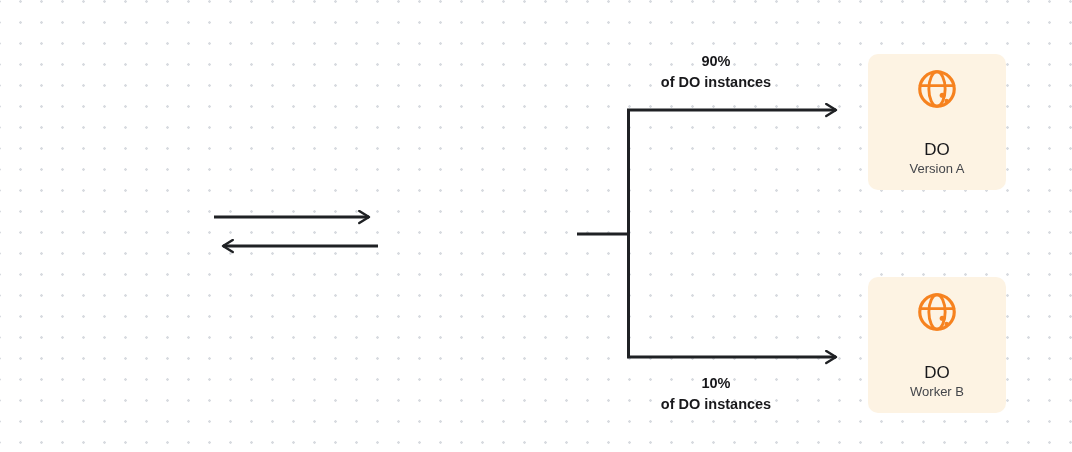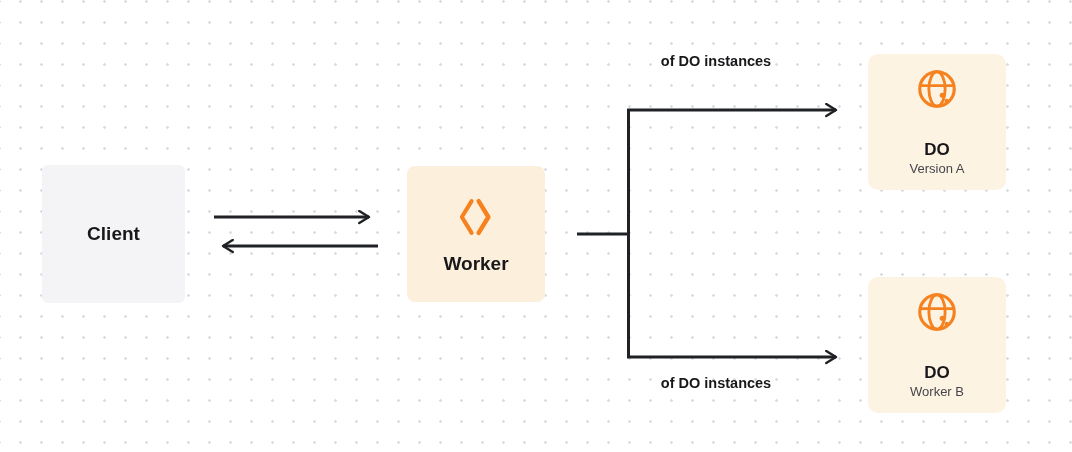--- a/index.html
+++ b/index.html
@@ -55,21 +55,21 @@
   .node-do{
     width:138px;height:136px;
     background:var(--do-bg);
     border-radius:10px;
     gap:0;
   }
   .node-do-a{left:868px;top:54px;}
   .node-do-b{left:868px;top:277px;}
   .node-do .icon{margin-bottom:11px;}
   .node-do .do-title{
-    font-size:17px;font-weight:700;color:var(--text-dark);line-height:1.25;margin-top:16px;
+    font-size:17px;font-weight:400;color:var(--text-dark);line-height:1.25;margin-top:16px;
   }
   .node-do .do-subtitle{
     font-size:13px;font-weight:400;color:var(--text-secondary);line-height:1.35;
   }
   .icon{display:flex;align-items:center;justify-content:center;}
   .icon svg{display:block;}
   .icon-orange-stroke{stroke:var(--accent);fill:none;stroke-linecap:round;stroke-linejoin:round;}
   .icon-orange-fill{fill:var(--accent);}
   .split-label{
     position:absolute;
@@ -93,39 +93,29 @@
       </marker>
     </defs>
     <path class="conn" d="M214 217 H369" marker-end="url(#arrowhead)"></path>
     <path class="conn" d="M378 246 L223 246" marker-end="url(#arrowhead)"></path>
     <path class="conn" d="M577 234 H629"></path>
     <path class="conn" d="M628.5 110 V357"></path>
     <path class="conn" d="M627 110 H836" marker-end="url(#arrowhead)"></path>
     <path class="conn" d="M627 357 H836" marker-end="url(#arrowhead)"></path>
   </svg>
 
-  <div class="node node-client">
-    <span>Client</span>
-  </div>
 
-  <div class="node node-worker">
-    <span class="icon">
-      <svg width="46" height="46" viewBox="0 0 52 52">
-        <path class="icon-orange-stroke" stroke-width="4.6" d="M21 8 L10 26 L21 44"></path>
-        <path class="icon-orange-stroke" stroke-width="5" d="M29 8 L40 26 L29 44"></path>
-      </svg>
-    </span>
-    <span class="node-label">Worker</span>
-  </div>
 
   <div class="split-label split-label-top">
+    <div>90%</div>
     <div>of DO instances</div>
   </div>
 
   <div class="split-label split-label-bottom">
+    <div>10%</div>
     <div>of DO instances</div>
   </div>
 
   <div class="node node-do node-do-a">
     <span class="icon">
       <svg width="46" height="46" viewBox="0 0 48 48">
         <circle class="icon-orange-stroke" stroke-width="3.3" cx="24" cy="24" r="18"></circle>
         <ellipse class="icon-orange-stroke" stroke-width="3" cx="24" cy="24" rx="8.5" ry="18"></ellipse>
         <path class="icon-orange-stroke" stroke-width="3" d="M6.5 20.5 H41.5"></path>
         <circle class="icon-orange-fill" cx="29.5" cy="30.5" r="2.7"></circle>

